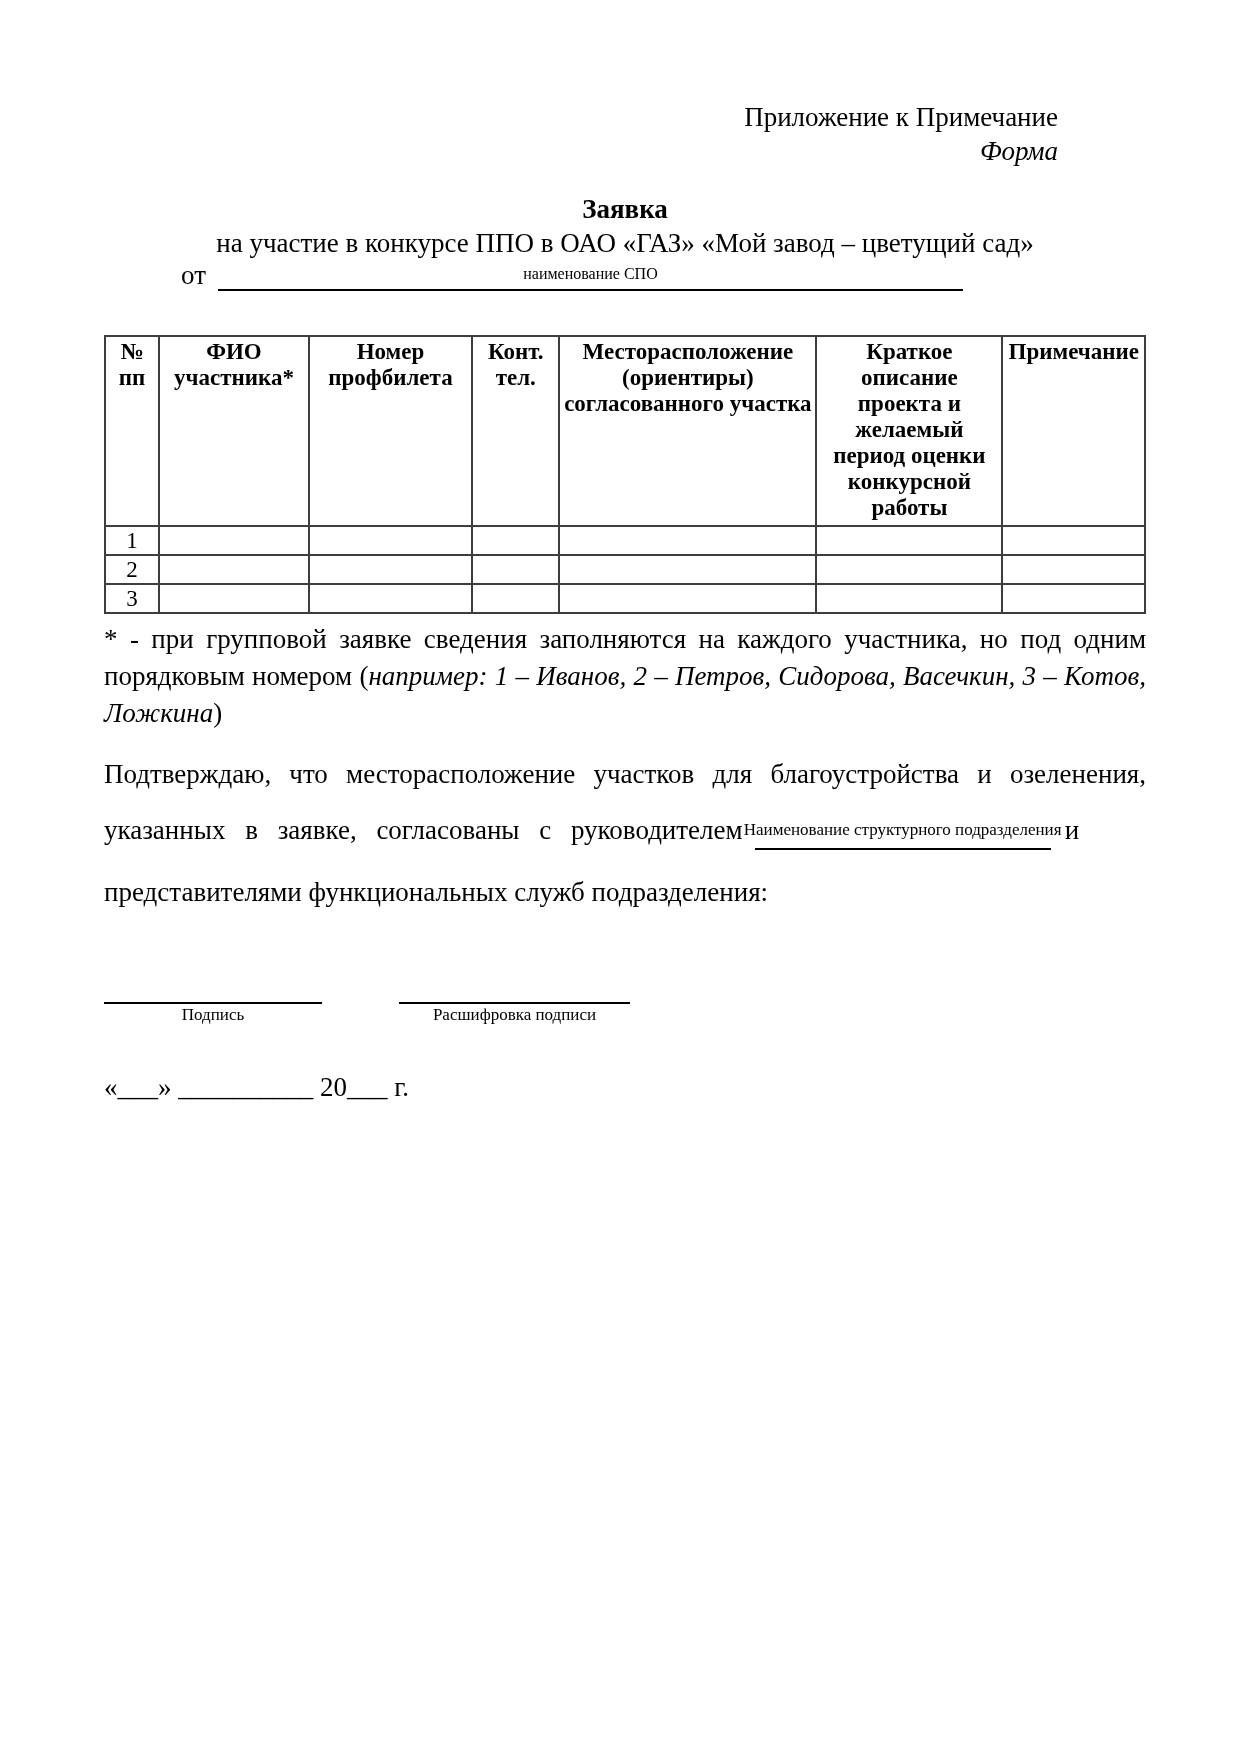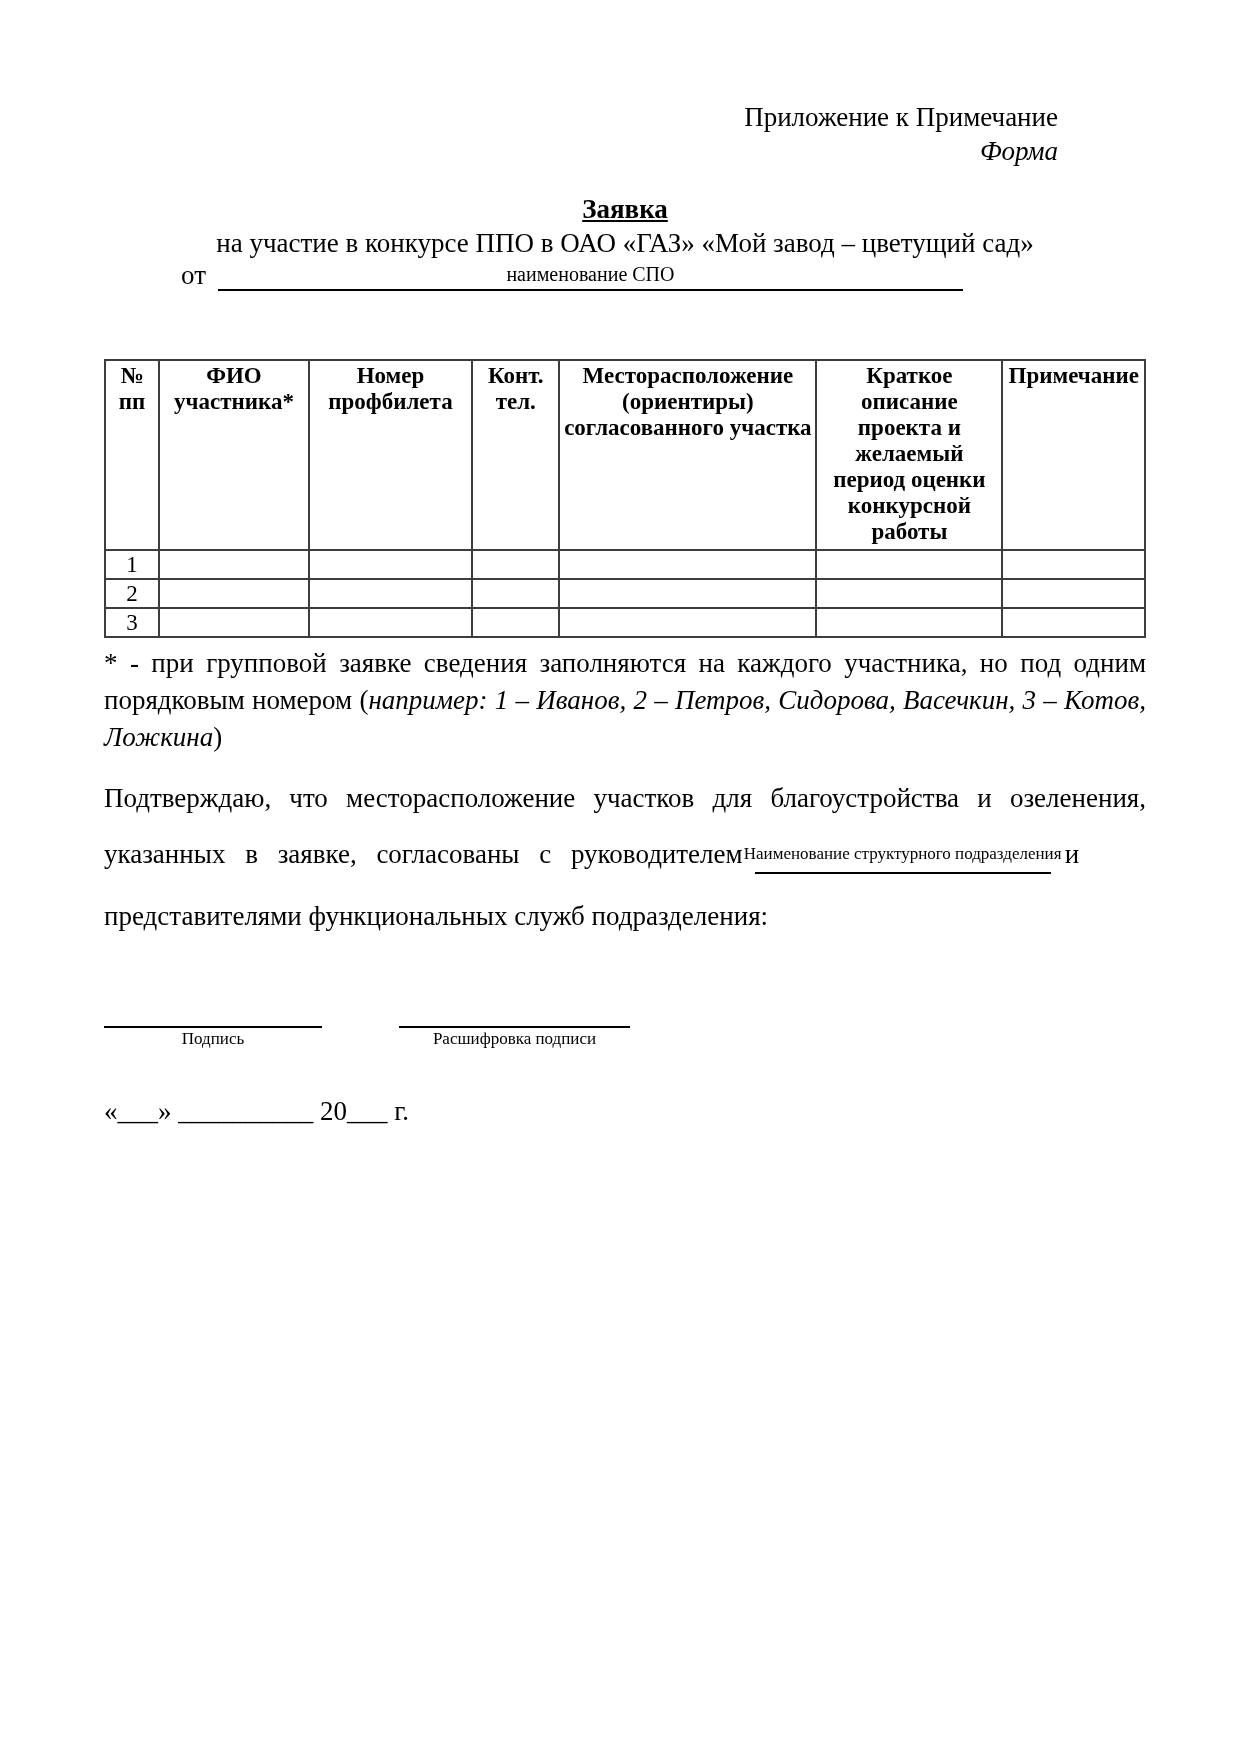--- a/index.html
+++ b/index.html
@@ -25,46 +25,45 @@
   }
   .forma { font-style: italic; }
 
   
   .doc-title {
     margin-top: 24px;
     text-align: center;
     font-weight: bold;
     font-size: 27px;
     line-height: 34px;
-    text-decoration: underline;
   }
   .doc-subtitle {
     text-align: center;
     font-size: 27px;
     line-height: 34px;
   }
 
   
   .from-line {
     display: flex;
     align-items: flex-end;
     margin-left: 77px;
     font-size: 27px;
   }
   .from-blank-wrap { width: 745px; margin-left: 12px; position: relative; }
   .from-blank { border-bottom: 2px solid #000; height: 31px; }
   .from-caption {
     position: absolute; top: 4px; left: 0; width: 100%;
-    text-align: center; font-size: 20px; line-height: 20px;
+    text-align: center; font-size: 16px; line-height: 20px;
   }
 
   
   table.participants {
     width: 100%;
-    margin-top: 68px;
+    margin-top: 44px;
     border-collapse: collapse;
     table-layout: fixed;
   }
   table.participants th, table.participants td {
     border: 2px solid #3d3d3d;
   }
   table.participants th {
     font-size: 23px;
     line-height: 26px;
     font-weight: bold;

